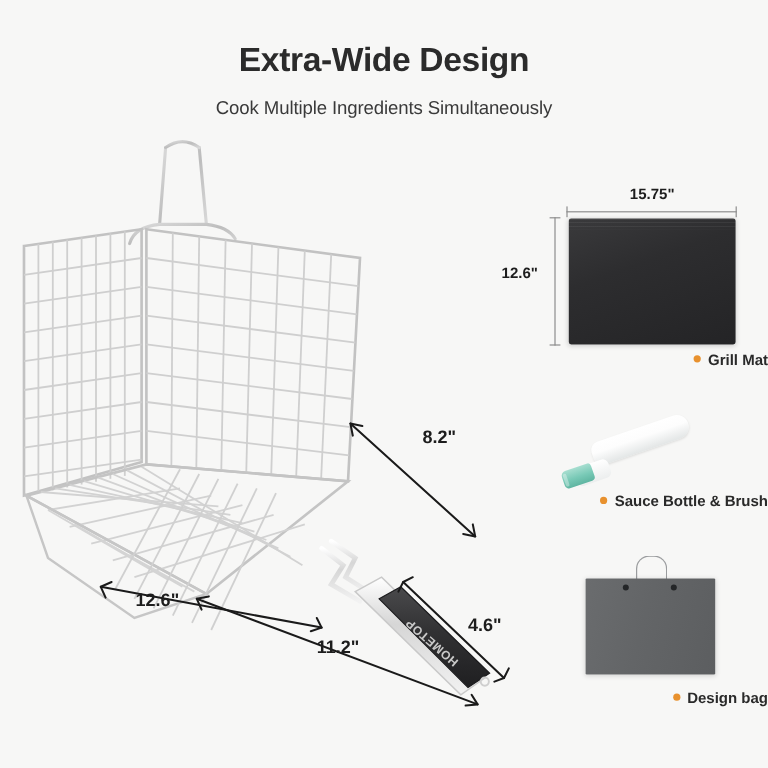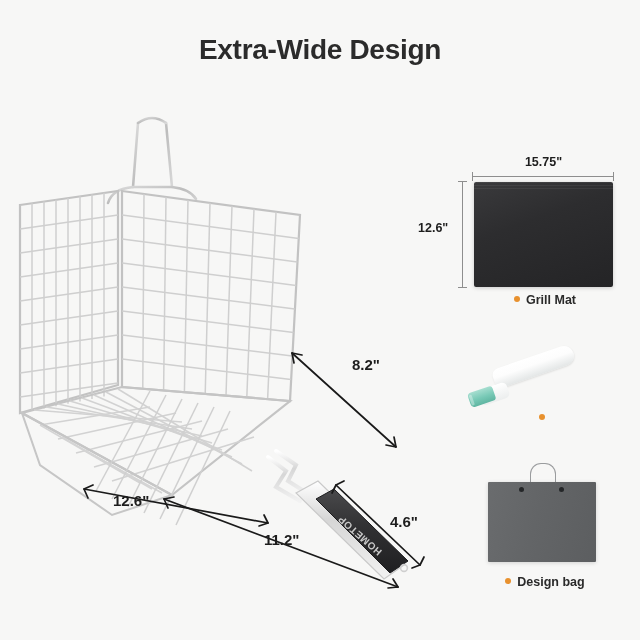--- a/index.html
+++ b/index.html
@@ -126,41 +126,42 @@
   }
   .bag-eyelet{
     position:absolute;width:5px;height:5px;border-radius:50%;
     background:#242628;
   }
   .eyelet-l{left:519px;top:487px;}
   .eyelet-r{left:559px;top:487px;}
 
   
   .caption{
-    position:absolute;width:190px;left:450px;text-align:center;
+    position:absolute;width:190px;left:450px;text-align:right;
     font-size:12.5px;font-weight:bold;color:#2a2a2a;
     white-space:nowrap;
   }
   .cap-mat{top:293px;}
   .cap-bottle{top:411px;}
   .cap-bag{top:575px;}
   .dot{
     display:inline-block;width:6px;height:6px;border-radius:50%;
     background:#e8912e;margin-right:6px;vertical-align:2px;
   }
 
   
   #product{position:absolute;left:0;top:95px;width:440px;height:520px;}
 </style>
 </head>
 <body>
 
 <div id="stage">
 
   <div class="title">Extra-Wide Design</div>
+  <div class="subtitle">Cook Multiple Ingredients Simultaneously</div>
 
   <svg id="product" viewBox="0 0 440 520">
     <defs>
       <linearGradient id="wire" x1="0" y1="0" x2="1" y2="1">
         <stop offset="0%" stop-color="#dcdcdc"></stop>
         <stop offset="50%" stop-color="#bdbdbd"></stop>
         <stop offset="100%" stop-color="#d8d8d8"></stop>
       </linearGradient>
       <linearGradient id="handleGrip" x1="0" y1="0" x2="0" y2="1">
         <stop offset="0%" stop-color="#4a4a4c"></stop>
@@ -311,21 +312,21 @@
     </div>
   </div>
 
   <div class="panel">
     <div class="bottle-wrap">
       <div class="bottle-body"></div>
       <div class="bottle-neck"></div>
       <div class="brush-tip"></div>
     </div>
     <div class="caption cap-bottle">
-      <span class="dot"></span>
+      <span class="dot"></span><span>Sauce Bottle &amp; Brush</span>
     </div>
   </div>
 
   <div class="panel">
     <div class="bag-handle"></div>
     <div class="bag"></div>
     <div class="bag-eyelet eyelet-l"></div>
     <div class="bag-eyelet eyelet-r"></div>
     <div class="caption cap-bag">
       <span class="dot"></span><span>Design bag</span>

